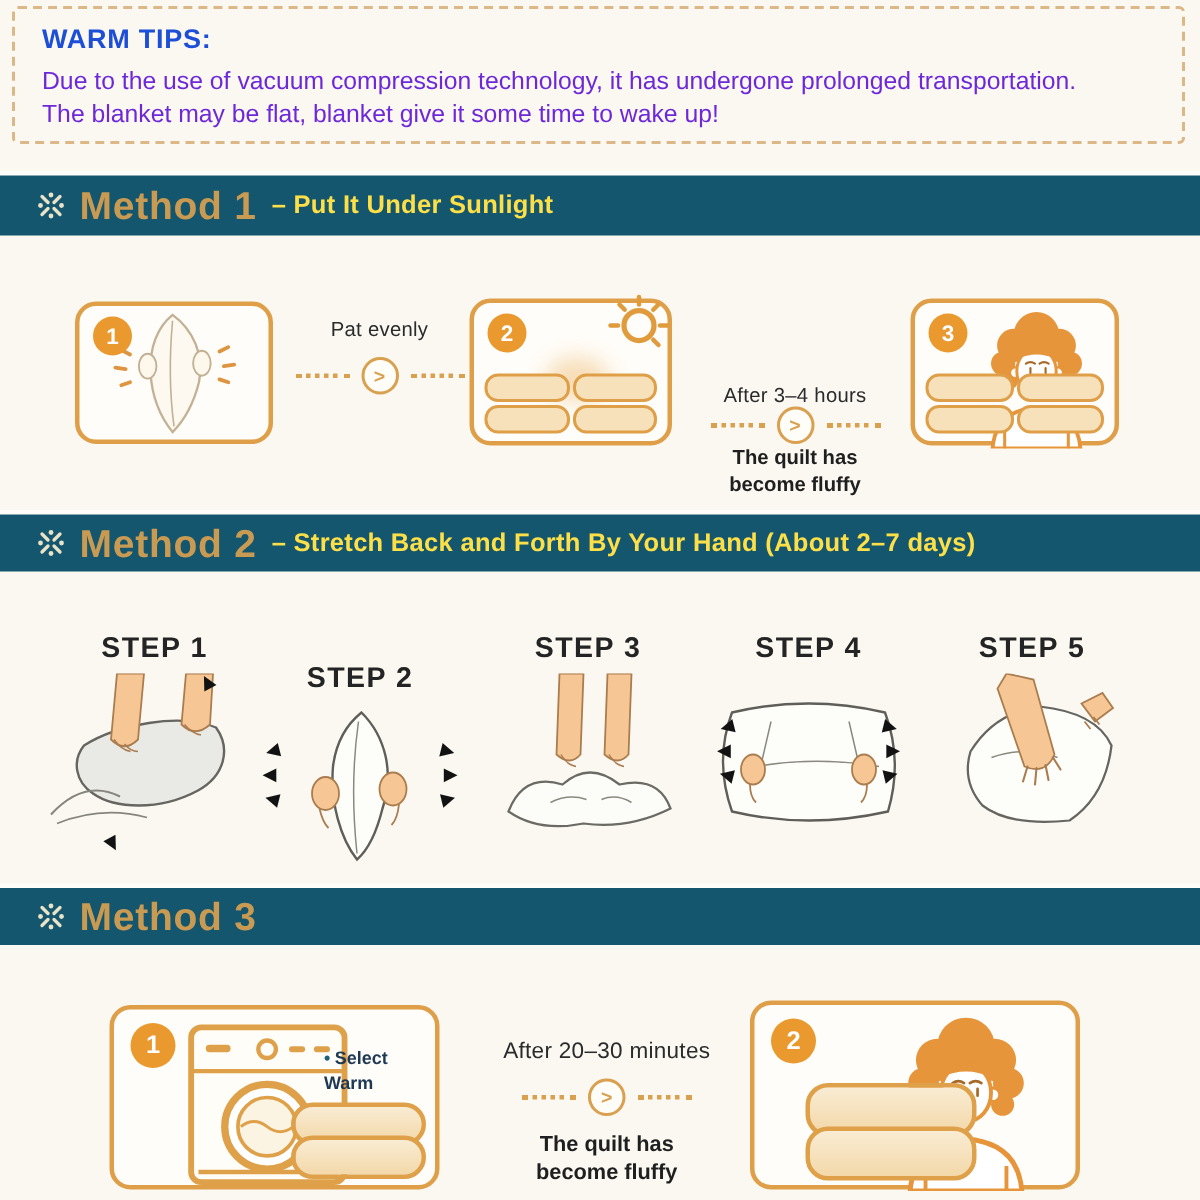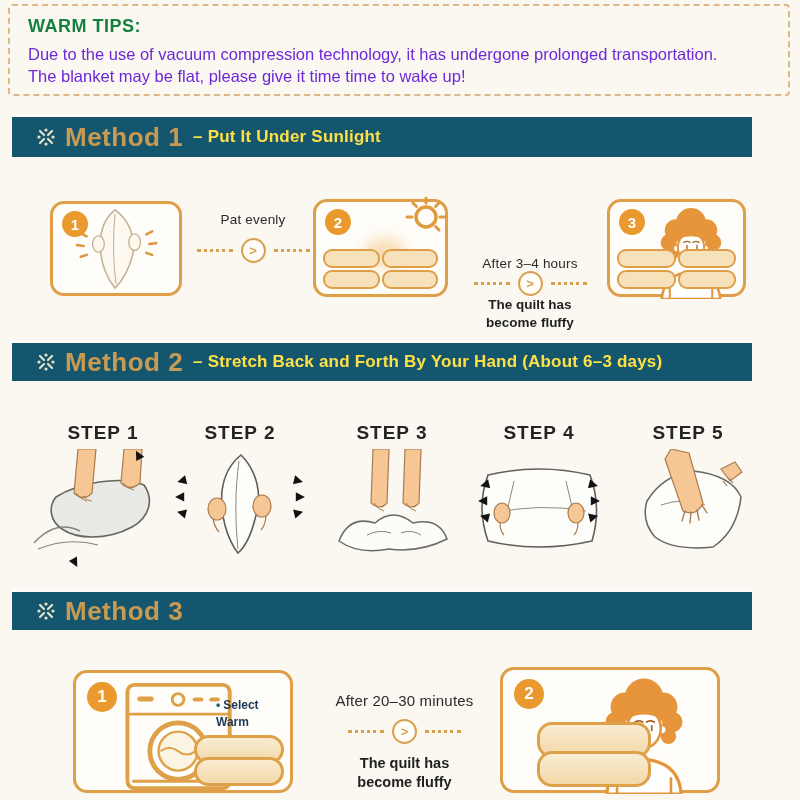--- a/index.html
+++ b/index.html
@@ -2,25 +2,25 @@
 <html><head>
 <meta charset="utf-8">
 <style>
   html,body{margin:0;padding:0;background:#ffffff;}
   .page{position:relative;width:800px;height:800px;background:#fbf8f2;overflow:hidden;
         font-family:"Liberation Sans",sans-serif;}
 
   
   .tips-box{position:absolute;top:4px;left:8px;width:782px;height:92px;box-sizing:border-box;
             border:2px dashed #dcb888;border-radius:4px;padding:10px 18px;}
-  .tips-title{color:#15803d;font-weight:bold;font-size:18px;letter-spacing:.5px;margin-bottom:7px;}
+  .tips-title{color:#1d4ed8;font-weight:bold;font-size:18px;letter-spacing:.5px;margin-bottom:7px;}
   .tips-line{color:#6d28d9;font-size:16.5px;line-height:1.32;}
 
   
-  .banner{position:absolute;left:12px;width:740px;background:#15566f;display:flex;align-items:center;
+  .banner{position:absolute;left:0;width:800px;background:#15566f;display:flex;align-items:center;
           padding-left:24px;box-sizing:border-box;box-shadow:0 -3px 0 #fefdfa;}
   #banner1{top:117px;height:40px;}
   #banner2{top:343px;height:38px;}
   #banner3{top:592px;height:38px;}
   .mark-icon{margin-right:9px;display:block;}
   .mtitle{color:#c89a52;font-size:26px;font-weight:bold;letter-spacing:.5px;margin-right:10px;}
   .msub{color:#fde047;font-size:17px;font-weight:bold;letter-spacing:.2px;}
 
   
   .ibox{position:absolute;background:#fffdf9;border:3px solid #df9f49;border-radius:14px;box-sizing:border-box;}
@@ -54,21 +54,21 @@
   #flow-m3 .flow-label{font-size:15px;}
   .result-label{font-size:13.5px;font-weight:bold;color:#1f1f1f;text-align:center;line-height:1.3;}
   #flow-m3 .result-label{font-size:14.5px;}
   .dots-arrow{display:flex;align-items:center;gap:8px;}
   .dots{width:36px;height:0;border-top:3.5px dotted #d9a050;}
   .chev-circle{width:21px;height:21px;border:2px solid #d9a050;border-radius:50%;background:#fffdf8;
                color:#d9a050;font-weight:bold;font-size:13px;display:flex;align-items:center;justify-content:center;}
 
   
   .step-col{position:absolute;top:422px;width:150px;height:150px;text-align:center;}
-  #step1{left:28px;} #step2{left:165px;} #step3{left:317px;} #step4{left:464px;} #step5{left:613px;}
+  #step1{left:28px;} #step2{left:165px;margin-top:20px;} #step3{left:317px;} #step4{left:464px;} #step5{left:613px;}
   .step-label{font-size:19px;font-weight:bold;color:#242424;letter-spacing:1px;}
   .step-svg{margin-top:5px;}
   .arr{position:absolute;color:#121212;font-size:12px;line-height:1;font-family:"DejaVu Sans",sans-serif;}
 
   
   .machine{position:absolute;left:46px;top:8px;}
   .select-mode{position:absolute;right:10px;top:24px;width:64px;color:#1e3954;font-weight:bold;
                font-size:12px;line-height:1.45;z-index:2;}
   .bullet{color:#1f5e7d;margin-right:3px;}
   .stack{position:absolute;display:flex;flex-direction:column;z-index:2;}
@@ -80,21 +80,21 @@
   .fold + .fold{margin-top:-7px;}
 </style>
 </head>
 <body>
 
 <div class="page">
 
   <div class="tips-box">
     <div class="tips-title">WARM TIPS:</div>
     <div class="tips-line">Due to the use of vacuum compression technology, it has undergone prolonged transportation.</div>
-    <div class="tips-line">The blanket may be flat, please give it time time to wake up!</div>
+    <div class="tips-line">The blanket may be flat, blanket give it some time to wake up!</div>
   </div>
 
   <div class="banner" id="banner1">
     <svg class="mark-icon" width="20" height="20" viewBox="0 0 20 20">
       <g stroke="#e9e3c8" stroke-width="2.2" stroke-linecap="round">
         <line x1="4" y1="4" x2="8" y2="8"></line>
           <line x1="16" y1="4" x2="12" y2="8"></line>
         <line x1="4" y1="16" x2="8" y2="12"></line>
           <line x1="16" y1="16" x2="12" y2="12"></line>
       </g>
@@ -225,21 +225,21 @@
           <line x1="16" y1="16" x2="12" y2="12"></line>
       </g>
       <g fill="#e9e3c8">
           <circle cx="10" cy="3" r="1.6"></circle>
           <circle cx="10" cy="17" r="1.6"></circle>
           <circle cx="3" cy="10" r="1.6"></circle>
           <circle cx="17" cy="10" r="1.6"></circle>
         </g>
     </svg>
     <span class="mtitle">Method 2</span>
-    <span class="msub">– Stretch Back and Forth By Your Hand (About 6–3 days)</span>
+    <span class="msub">– Stretch Back and Forth By Your Hand (About 2–7 days)</span>
   </div>
 
   <div class="step-col" id="step1">
     <div class="step-label">STEP 1</div>
     <svg class="step-svg" width="150" height="112" viewBox="0 0 150 112">
       <path d="M28,48 C50,34 92,26 116,36 C126,50 122,68 104,78 C78,92 48,90 34,80 C22,72 20,58 28,48 Z" fill="#e9e9e6" stroke="#66655f" stroke-width="1.6"></path>
       <path d="M6,94 Q28,70 52,82" fill="none" stroke="#85847d" stroke-width="1.4"></path>
       <path d="M10,100 Q40,88 70,96" fill="none" stroke="#85847d" stroke-width="1.1"></path>
       <path d="M50,0 L68,0 L64,44 Q55,53 46,44 Z" fill="#f6c795" stroke="#aa7c4e" stroke-width="1.2"></path>
       <path d="M48,44 q5,7 11,8 M55,47 q4,5 9,5" stroke="#aa7c4e" stroke-width="1" fill="none"></path>

